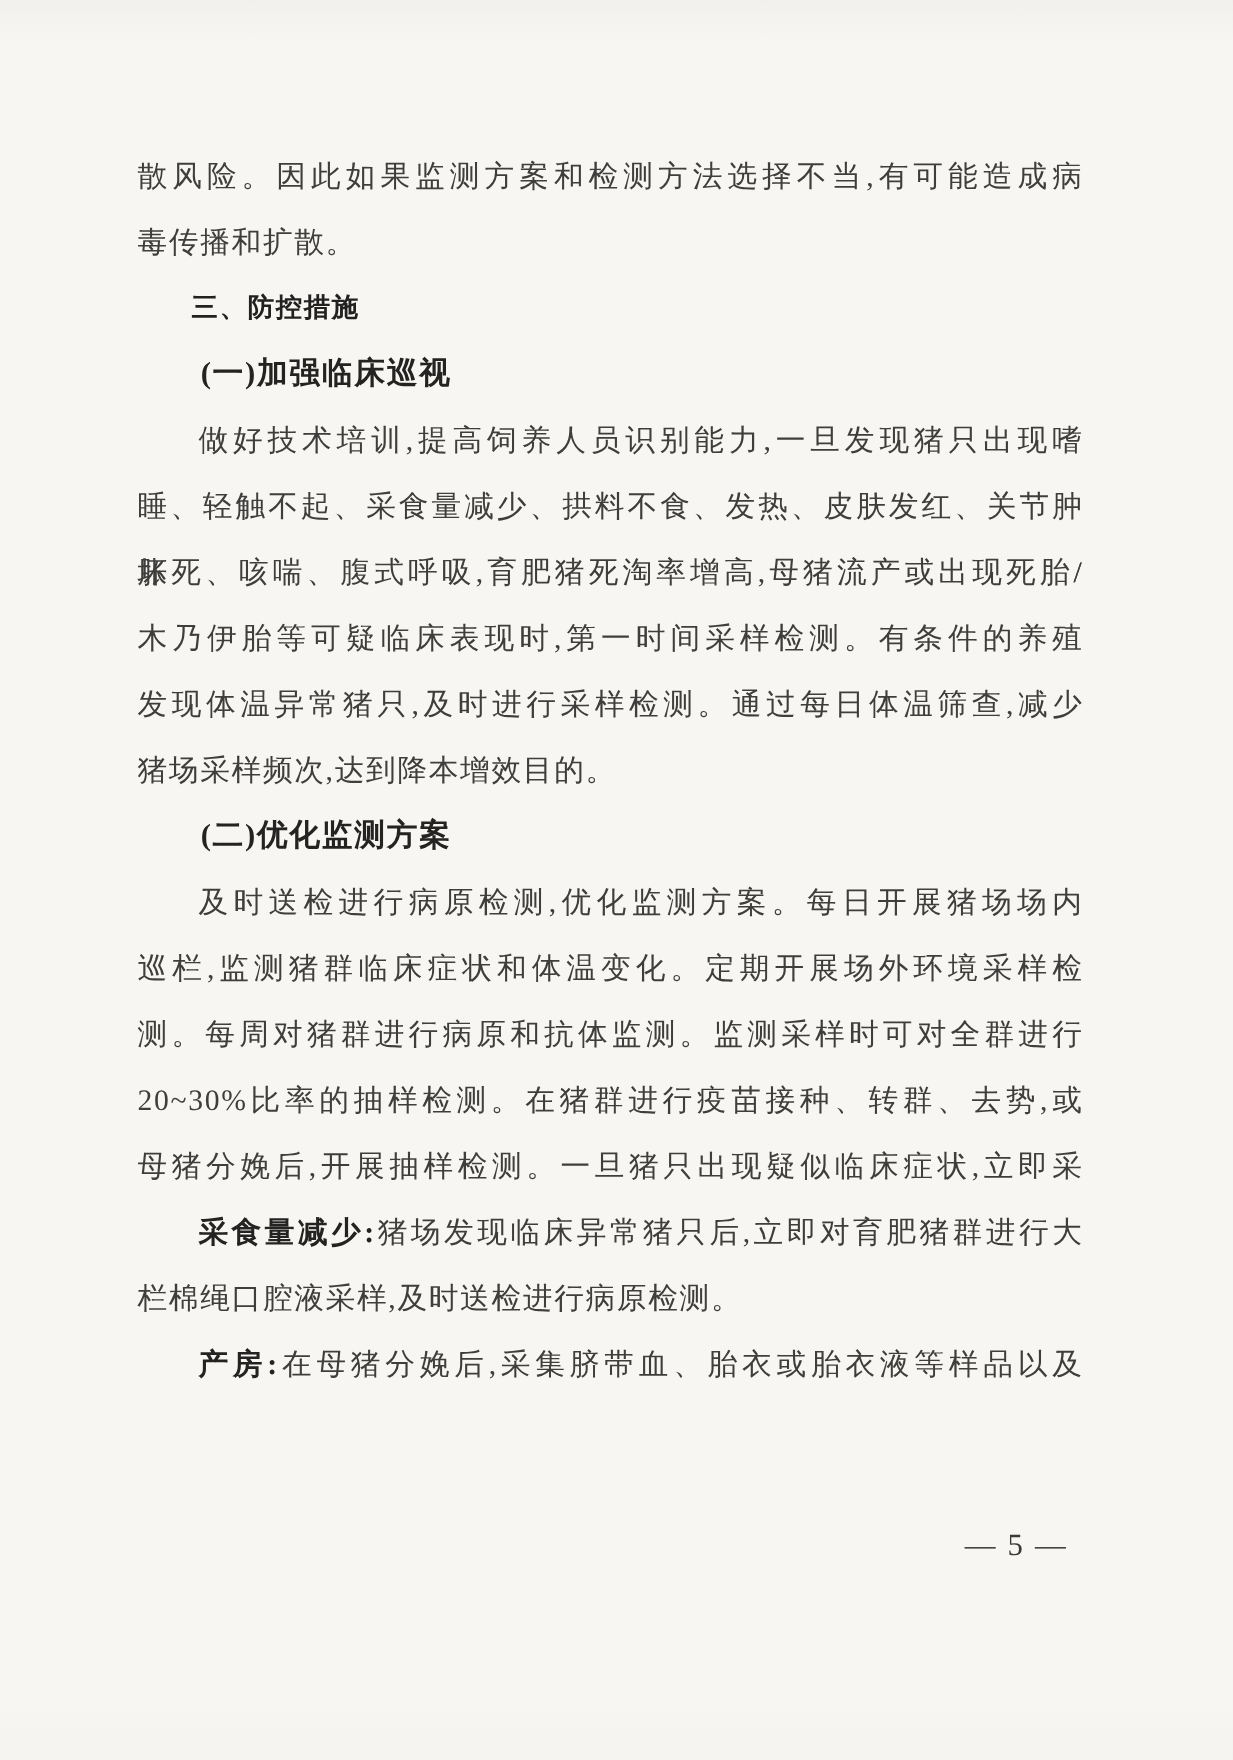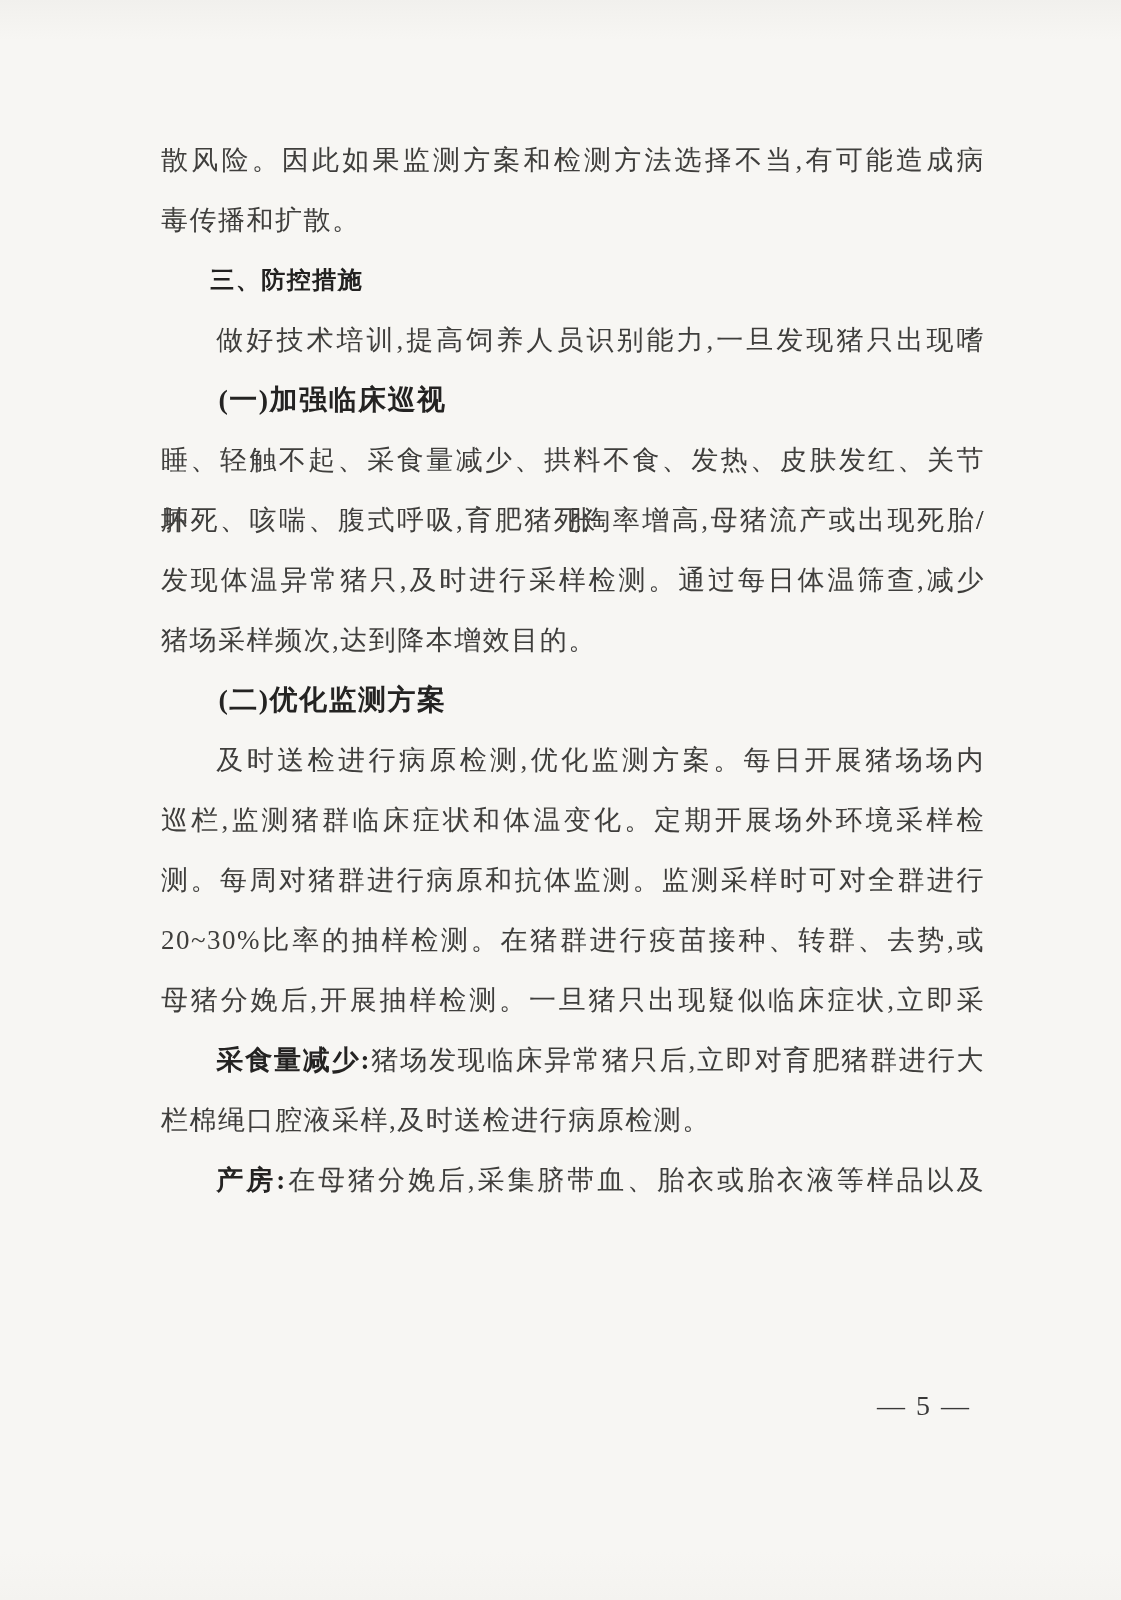--- a/index.html
+++ b/index.html
@@ -23,21 +23,20 @@
     top: 130px;
     width: 860px;
   }
   .line {
     height: 60px;
     line-height: 60px;
     font-size: 27px;
     letter-spacing: 1.5px;
     white-space: nowrap;
     text-align: left;
-    margin-left: 36px;
   }
   .line.just {
     white-space: normal;
     text-align: justify;
     text-align-last: justify;
     text-justify: inter-character;
   }
   .line.ind {
     text-indent: 2.05em;
   }
@@ -70,25 +69,26 @@
 </head>
 <body>
 
 <div class="page">
   <div class="textblock">
 
     <div class="line just">散风险。因此如果监测方案和检测方法选择不当,有可能造成病</div>
     <div class="line">毒传播和扩散。</div>
 
     <div class="line h1 ind">三、防控措施</div>
+    <div class="line h2 ind">(一)加强临床巡视</div>
+
     <div class="line ind just">做好技术培训,提高饲养人员识别能力,一旦发现猪只出现嗜</div>
-
-    <div class="line h2 ind">(一)加强临床巡视</div>
     <div class="line just">睡、轻触不起、采食量减少、拱料不食、发热、皮肤发红、关节肿胀/</div>
     <div class="line just">坏死、咳喘、腹式呼吸,育肥猪死淘率增高,母猪流产或出现死胎/</div>
+    <div class="line just">木乃伊胎等可疑临床表现时,第一时间采样检测。有条件的养殖</div>
     <div class="line just">发现体温异常猪只,及时进行采样检测。通过每日体温筛查,减少</div>
     <div class="line">猪场采样频次,达到降本增效目的。</div>
 
     <div class="line h2 ind">(二)优化监测方案</div>
 
     <div class="line ind just">及时送检进行病原检测,优化监测方案。每日开展猪场场内</div>
     <div class="line just">巡栏,监测猪群临床症状和体温变化。定期开展场外环境采样检</div>
     <div class="line just">测。每周对猪群进行病原和抗体监测。监测采样时可对全群进行</div>
     <div class="line just">20~30%比率的抽样检测。在猪群进行疫苗接种、转群、去势,或</div>
     <div class="line just">母猪分娩后,开展抽样检测。一旦猪只出现疑似临床症状,立即采</div>

